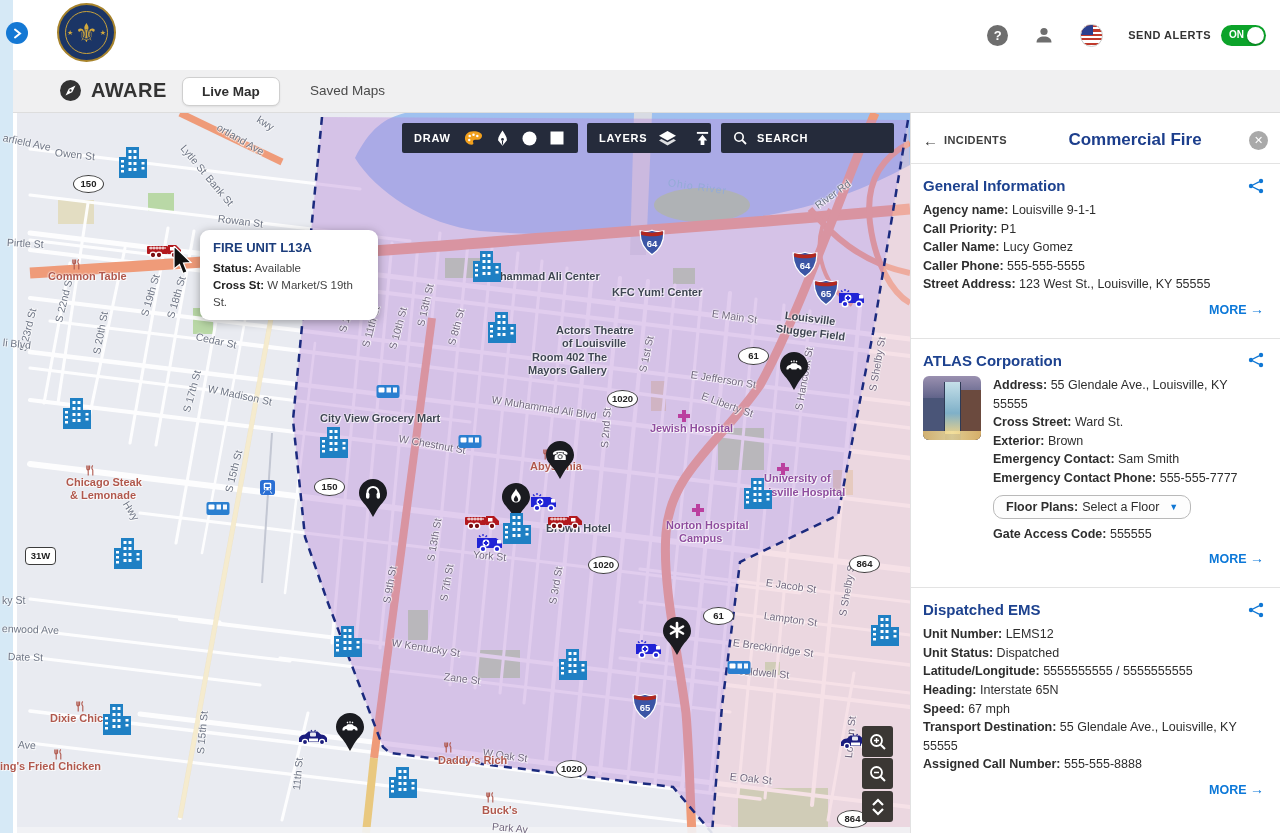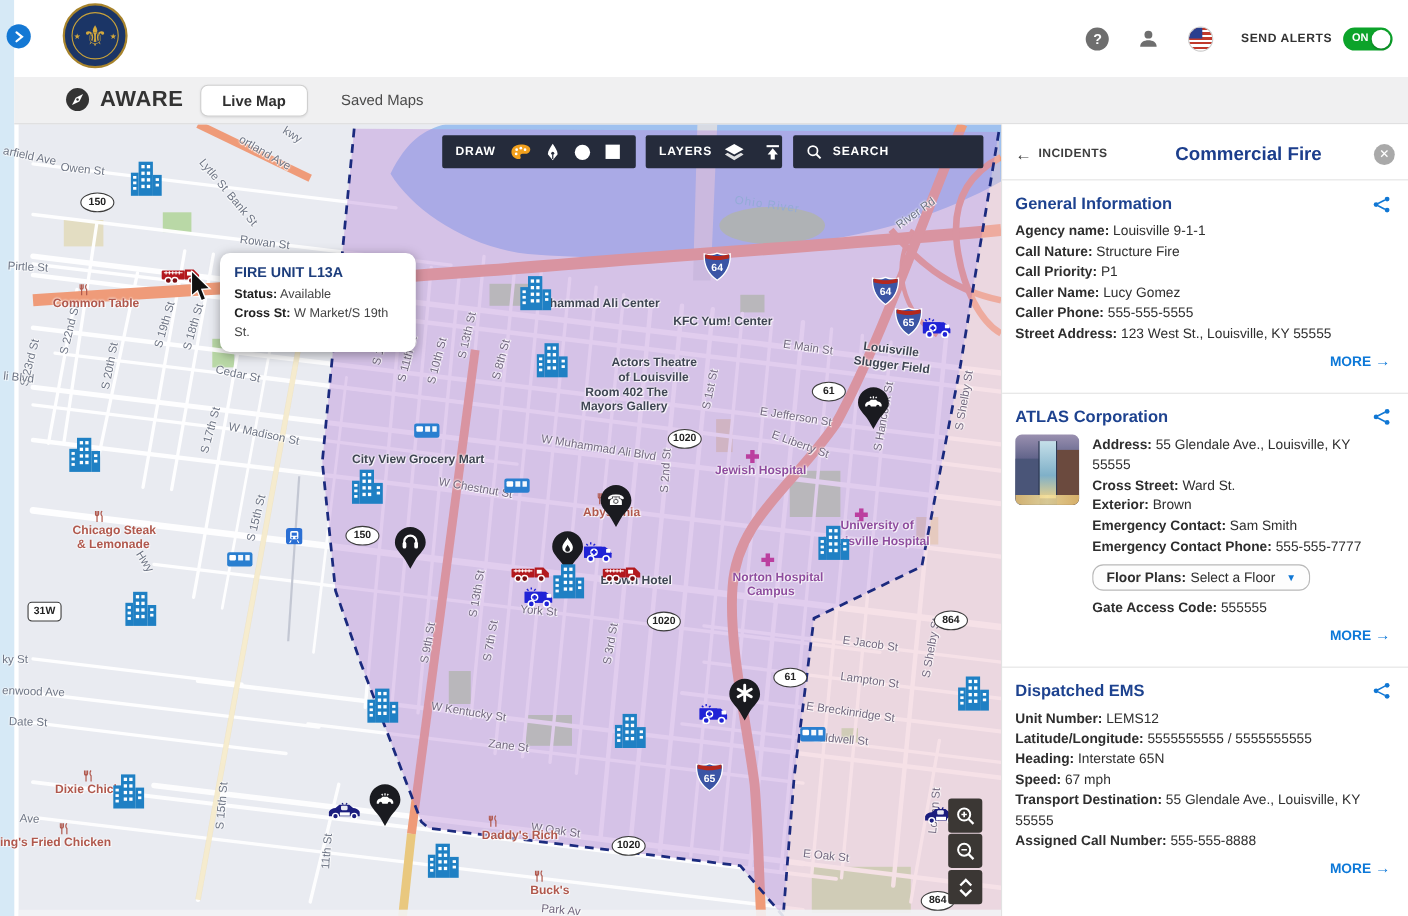--- a/index.html
+++ b/index.html
@@ -1099,21 +1099,20 @@
           <svg width="16" height="16" viewBox="0 0 16 16">
               <circle cx="13" cy="3" r="2.2" fill="#1077d4"></circle>
               <circle cx="3" cy="8" r="2.2" fill="#1077d4"></circle>
               <circle cx="13" cy="13" r="2.2" fill="#1077d4"></circle>
               <path d="M4.8,7 L11,3.8 M4.8,9 L11,12.2" stroke="#1077d4" stroke-width="1.4"></path>
             </svg>
         </span>
       </div>
       <div>
           <div class="fr"><b>Agency name:</b> Louisville 9-1-1</div>
-          <div class="fr"><b>Call Nature:</b> Structure Fire</div>
           <div class="fr"><b>Call Priority:</b> P1</div>
           <div class="fr"><b>Caller Name:</b> Lucy Gomez</div>
           <div class="fr"><b>Caller Phone:</b> 555-555-5555</div>
           <div class="fr"><b>Street Address:</b> 123 West St., Louisville, KY 55555</div>
         </div>
       <div class="more">
         <span>MORE</span> <span class="arr">→</span>
       </div>
     </div>
 
@@ -1166,20 +1165,21 @@
           <svg width="16" height="16" viewBox="0 0 16 16">
               <circle cx="13" cy="3" r="2.2" fill="#1077d4"></circle>
               <circle cx="3" cy="8" r="2.2" fill="#1077d4"></circle>
               <circle cx="13" cy="13" r="2.2" fill="#1077d4"></circle>
               <path d="M4.8,7 L11,3.8 M4.8,9 L11,12.2" stroke="#1077d4" stroke-width="1.4"></path>
             </svg>
         </span>
       </div>
       <div>
           <div class="fr"><b>Unit Number:</b> LEMS12</div>
+          <div class="fr"><b>Unit Status:</b> Dispatched</div>
           <div class="fr"><b>Latitude/Longitude:</b> 5555555555 / 5555555555</div>
           <div class="fr"><b>Heading:</b> Interstate 65N</div>
           <div class="fr"><b>Speed:</b> 67 mph</div>
           <div class="fr"><b>Transport Destination:</b> 55 Glendale Ave., Louisville, KY 55555</div>
           <div class="fr"><b>Assigned Call Number:</b> 555-555-8888</div>
         </div>
       <div class="more">
         <span>MORE</span> <span class="arr">→</span>
       </div>
     </div>

